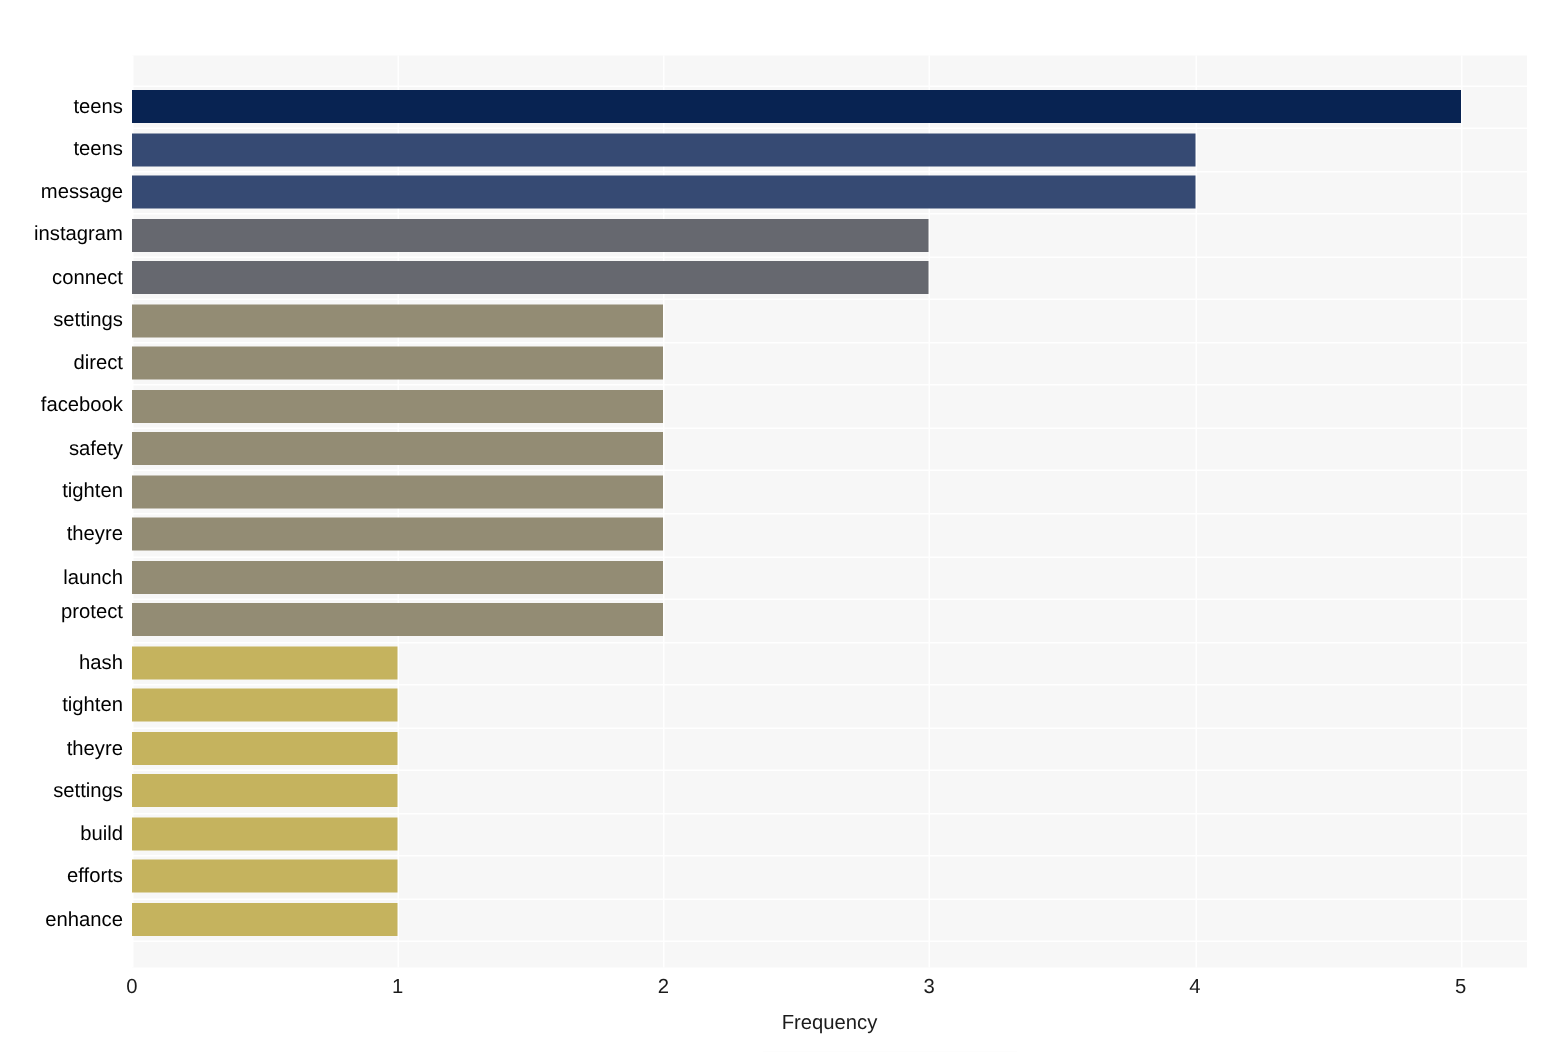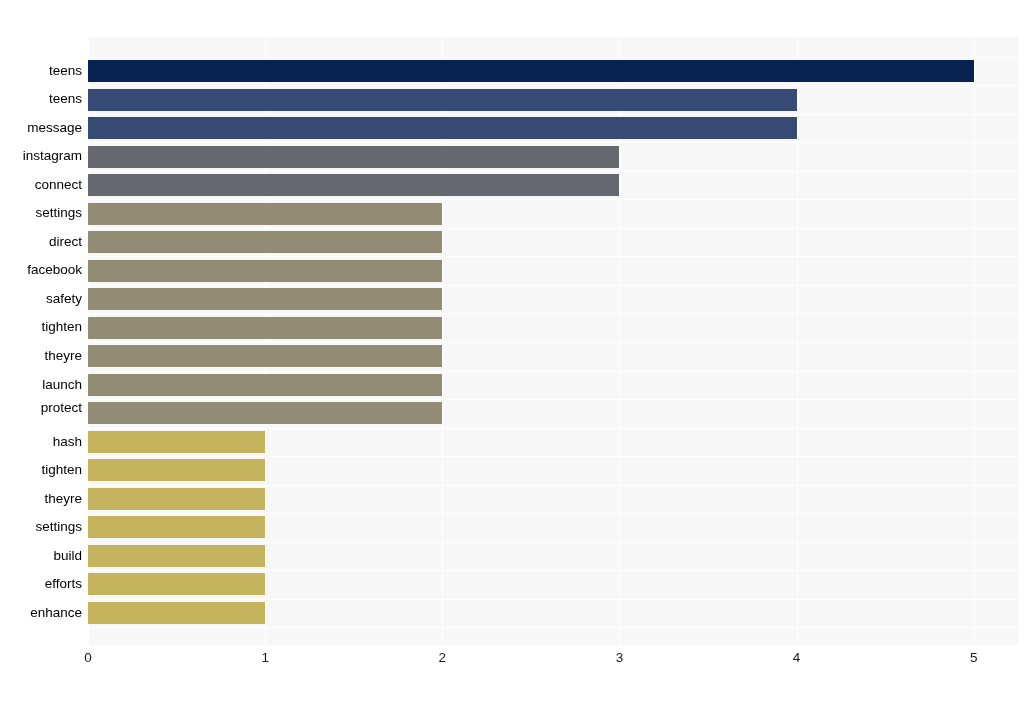--- a/index.html
+++ b/index.html
@@ -236,14 +236,15 @@
 
   <div id="x-axis">
       <div class="xtick-label" style="left: 0px;">0</div>
       <div class="xtick-label" style="left: 177.143px;">1</div>
       <div class="xtick-label" style="left: 354.286px;">2</div>
       <div class="xtick-label" style="left: 531.429px;">3</div>
       <div class="xtick-label" style="left: 708.571px;">4</div>
       <div class="xtick-label" style="left: 885.714px;">5</div>
     </div>
 
+  <div id="x-axis-label">Frequency</div>
 
 </div>
 
 </body></html>

